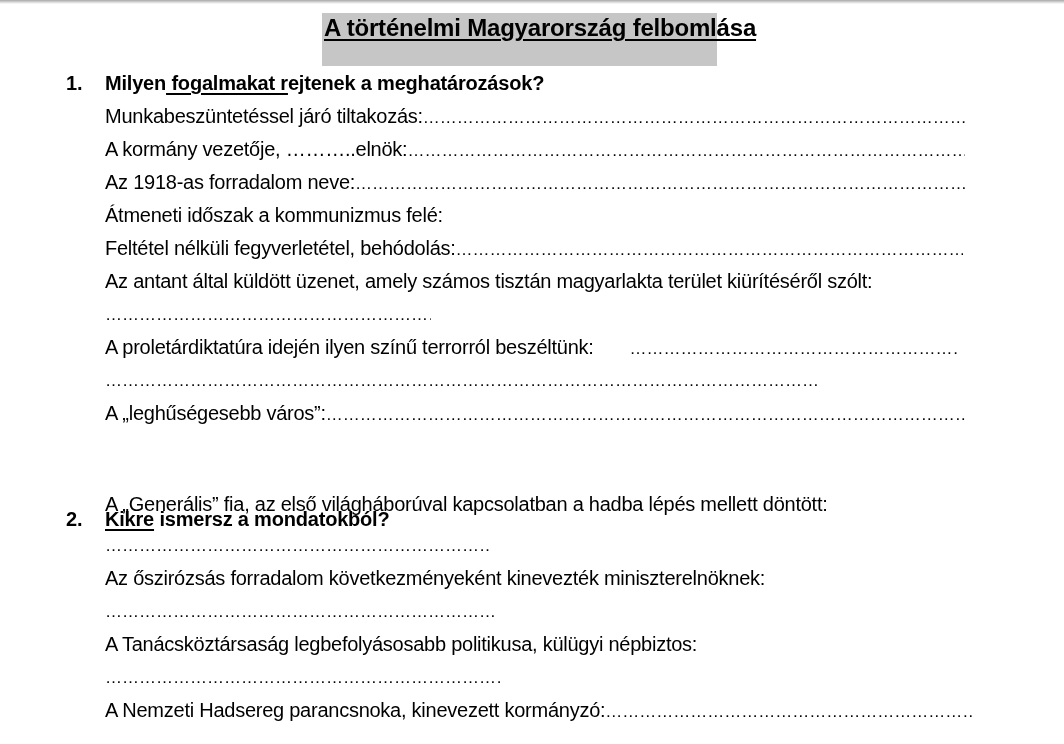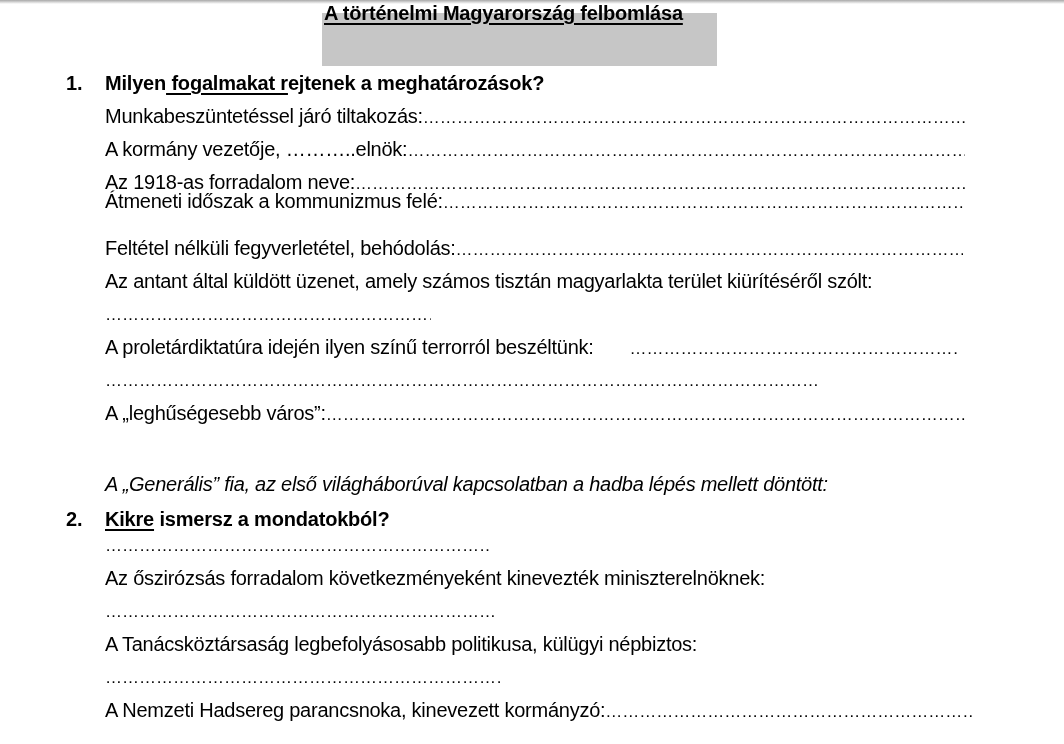--- a/index.html
+++ b/index.html
@@ -26,22 +26,22 @@
       position: absolute;
       left: 322px;
       top: 13px;
       width: 395px;
       height: 53px;
       background: #c6c6c6;
     }
     .title {
       position: absolute;
       left: 324px;
-      top: 2px;
-      font-size: 20px;
+      top: 14px;
+      font-size: 24px;
       font-weight: bold;
       text-decoration: underline;
       text-decoration-thickness: 2px;
       text-underline-offset: 3px;
       white-space: nowrap;
       letter-spacing: -0.2px;
     }
     .q-head {
       position: absolute;
       left: 66px;
@@ -110,21 +110,21 @@
 <div class="line r965" style="top:133px;">
   <span class="txt">A kormány vezetője, ………..elnök: </span>
   <span class="dots">……………………………………………………………………………………………………………….</span>
 </div>
 
 <div class="line r965" style="top:166px;">
   <span class="txt">Az 1918-as forradalom neve: </span>
   <span class="dots">……………………………………………………………………………………………………………….</span>
 </div>
 
-<div class="line r962" style="top:185px;">
+<div class="line r962" style="top:199px;flex-direction:column;">
   <span class="txt">Átmeneti időszak a kommunizmus felé: </span>
   <span class="dots">……………………………………………………………………………………………………………….</span>
 </div>
 
 <div class="line r962" style="top:232px;justify-content:center;">
   <span class="txt">Feltétel nélküli fegyverletétel, behódolás: </span>
   <span class="dots">………………………………………………………………………………………………………………</span>
 </div>
 
 <div class="line noflow" style="top:265px;">
@@ -146,21 +146,21 @@
 
 <div class="line r965" style="top:397px;">
   <span class="txt">A „leghűségesebb város”: </span>
   <span class="dots">……………………………………………………………………………………………………………………….</span>
 </div>
 
 <div class="q-head" style="top:463px;margin-top:40px;">
   <span class="q-num">2.</span><span></span><span class="uline">Kikre</span><span> ismersz a mondatokból?</span>
 </div>
 
-<div class="line noflow" style="top:468px;font-style:italic;">
+<div class="line noflow" style="top:488px;">
   <span class="txt">A „Generális” fia, az első világháborúval kapcsolatban a hadba lépés mellett döntött:</span>
 </div>
 
 <div class="line short-490" style="top:529px;">
   <span class="dots">……………………………………………………………………………………………………….</span>
 </div>
 
 <div class="line noflow" style="top:562px;text-align:right;">
   <span class="txt">Az őszirózsás forradalom következményeként kinevezték miniszterelnöknek:</span>
 </div>

